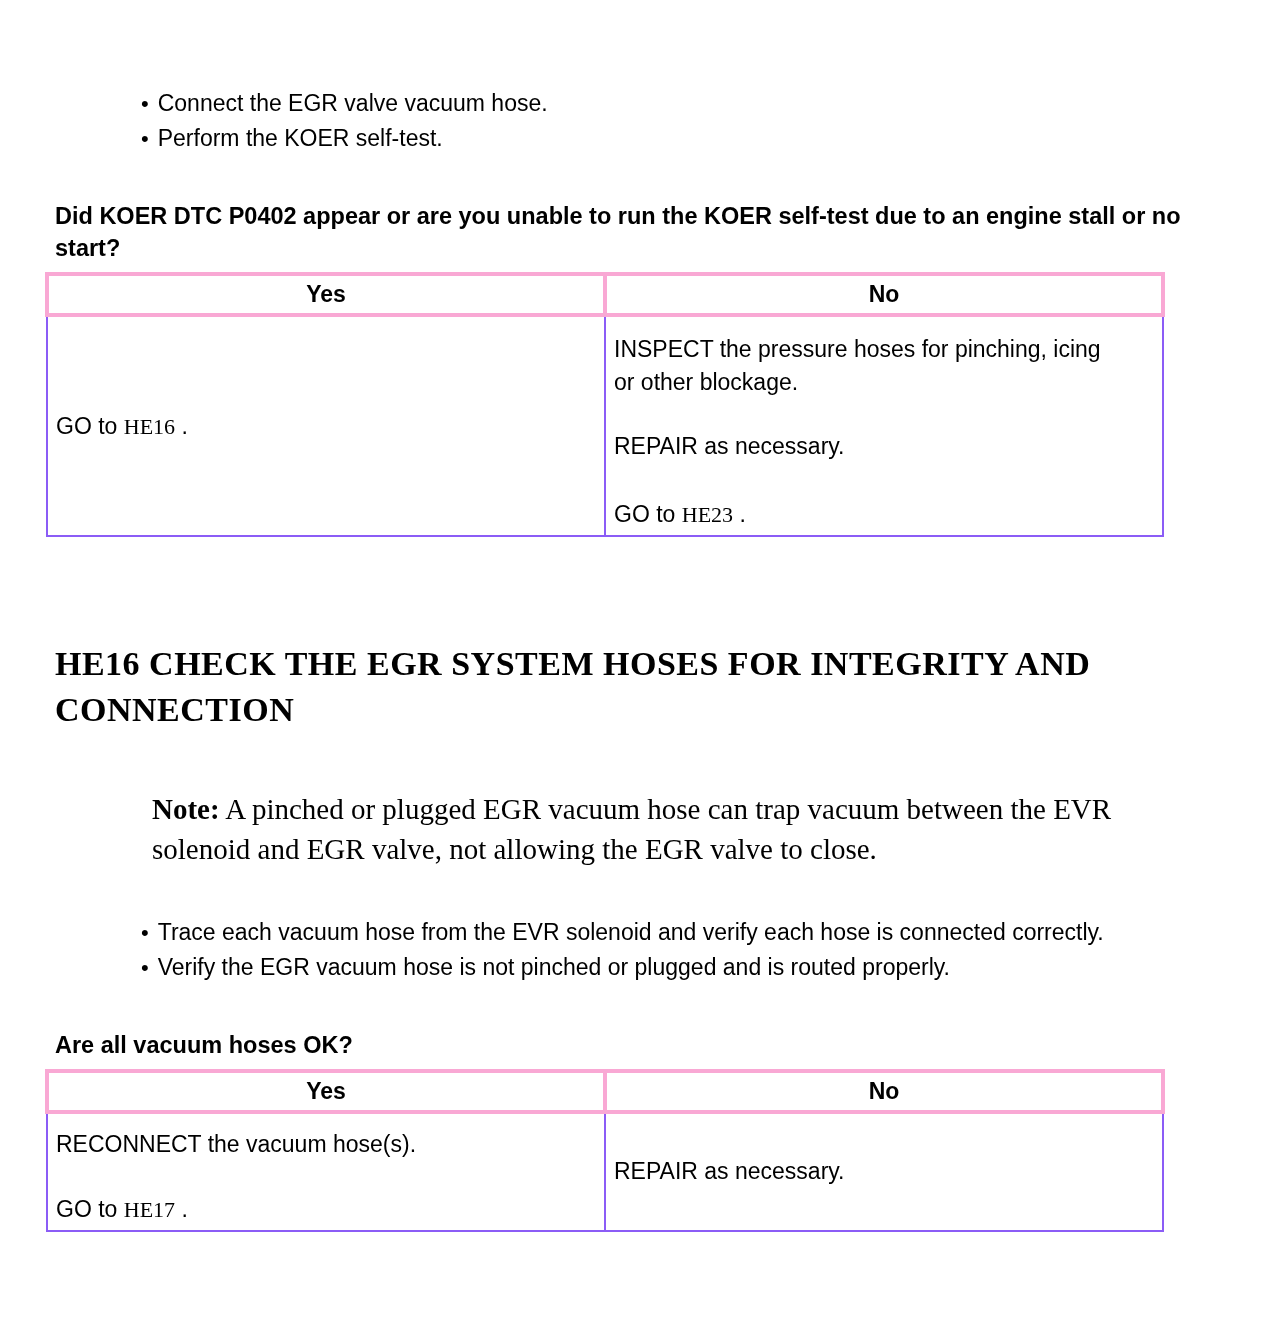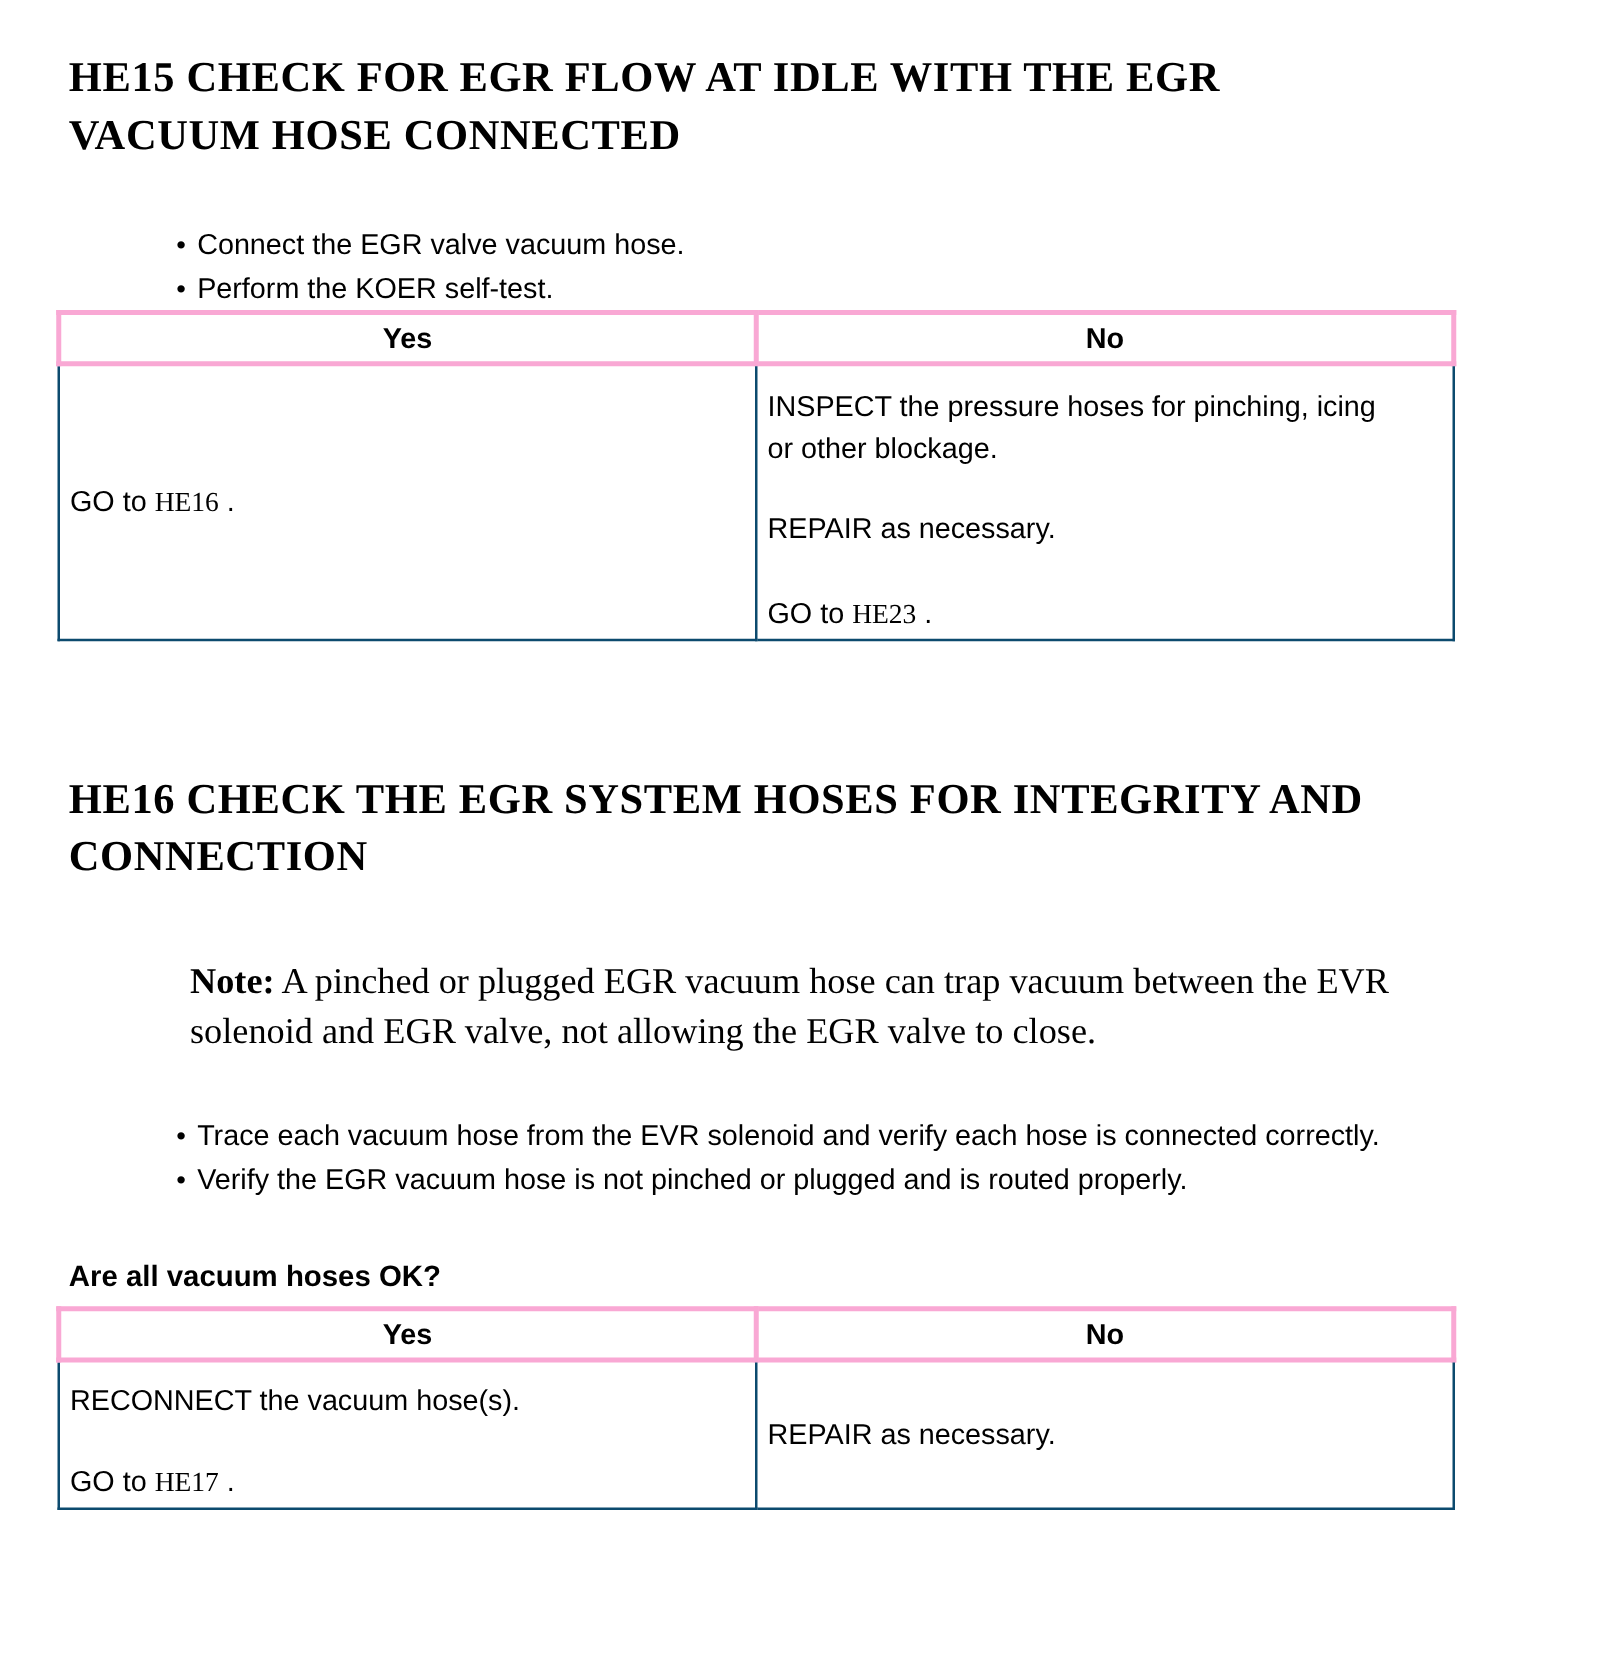--- a/index.html
+++ b/index.html
@@ -57,21 +57,21 @@
   .dtable th {
     border: 4px solid #f9a8d4;
     height: 41px;
     font-size: 23px;
     font-weight: 700;
     text-align: center;
     padding: 0;
     width: 50%;
   }
   .dtable td {
-    border: 2px solid #0c4a6e;
+    border: 2px solid #8b5cf6;
     font-size: 23px;
     padding: 4px 8px;
     vertical-align: top;
   }
   .t1-body td { height: 212px; }
   .t2-body td { height: 118px; }
 
   .yes-cell-mid { vertical-align: middle !important; }
   .no-cell p { margin: 0; line-height: 33px; max-width: 505px; }
   .no-cell .p1 { margin-top: 12px; }
@@ -99,31 +99,31 @@
     max-width: 1042px;
   }
   .note .note-label { font-weight: 700; }
 </style>
 </head>
 <body>
 
 <div class="page">
 
   <section>
-    <h1 class="title">HE15 CHECK FOR EGR FLOW AT IDLE WITH THE EGR VACUUM HOSE CONNECTED</h1>
 
     <ul class="bullets">
       <li>
         <span class="bdot">•</span><span>Connect the EGR valve vacuum hose.</span>
       </li>
       <li>
         <span class="bdot">•</span><span>Perform the KOER self-test.</span>
       </li>
     </ul>
 
+    <p class="question">Did KOER DTC P0402 appear or are you unable to run the KOER self-test due to an engine stall or no start?</p>
 
     <table class="dtable">
       <tbody>
           <tr>
         <th>Yes</th>
         <th>No</th>
       </tr>
       <tr class="t1-body">
         <td class="yes-cell-mid">
           <span>GO to </span><span class="ref">HE16</span><span> .</span>

